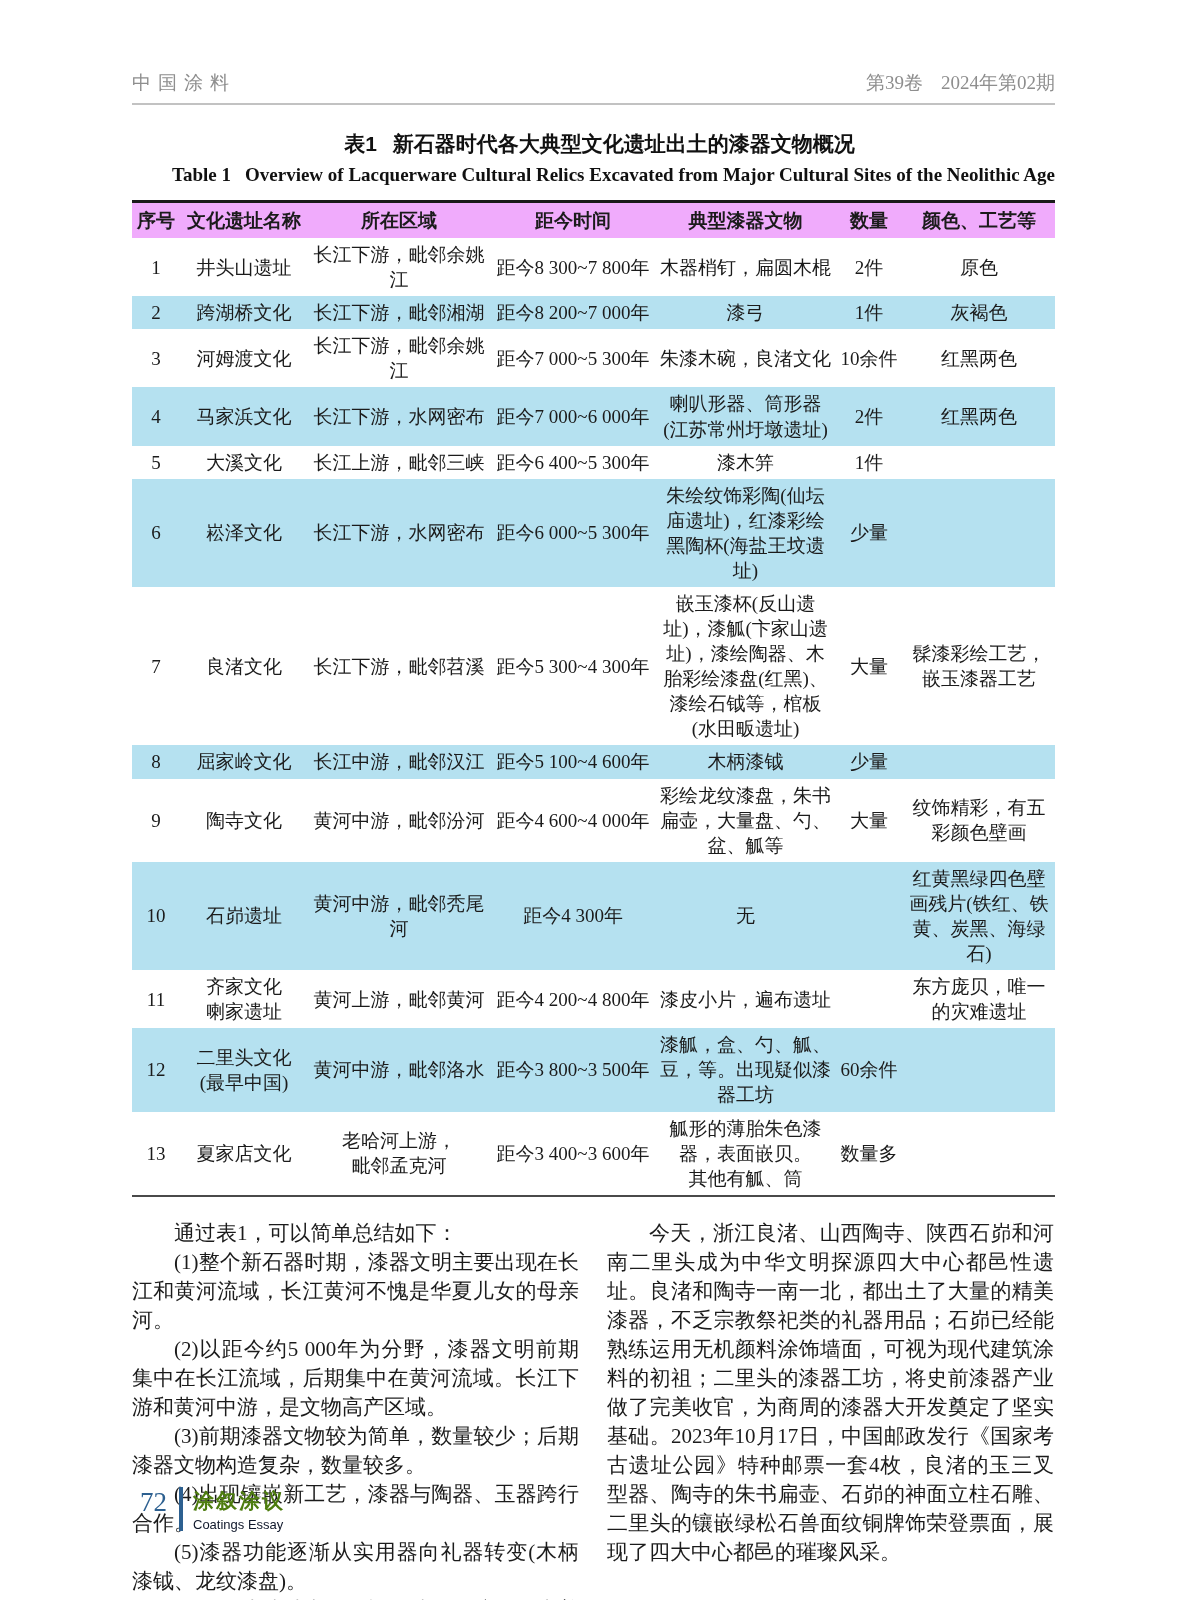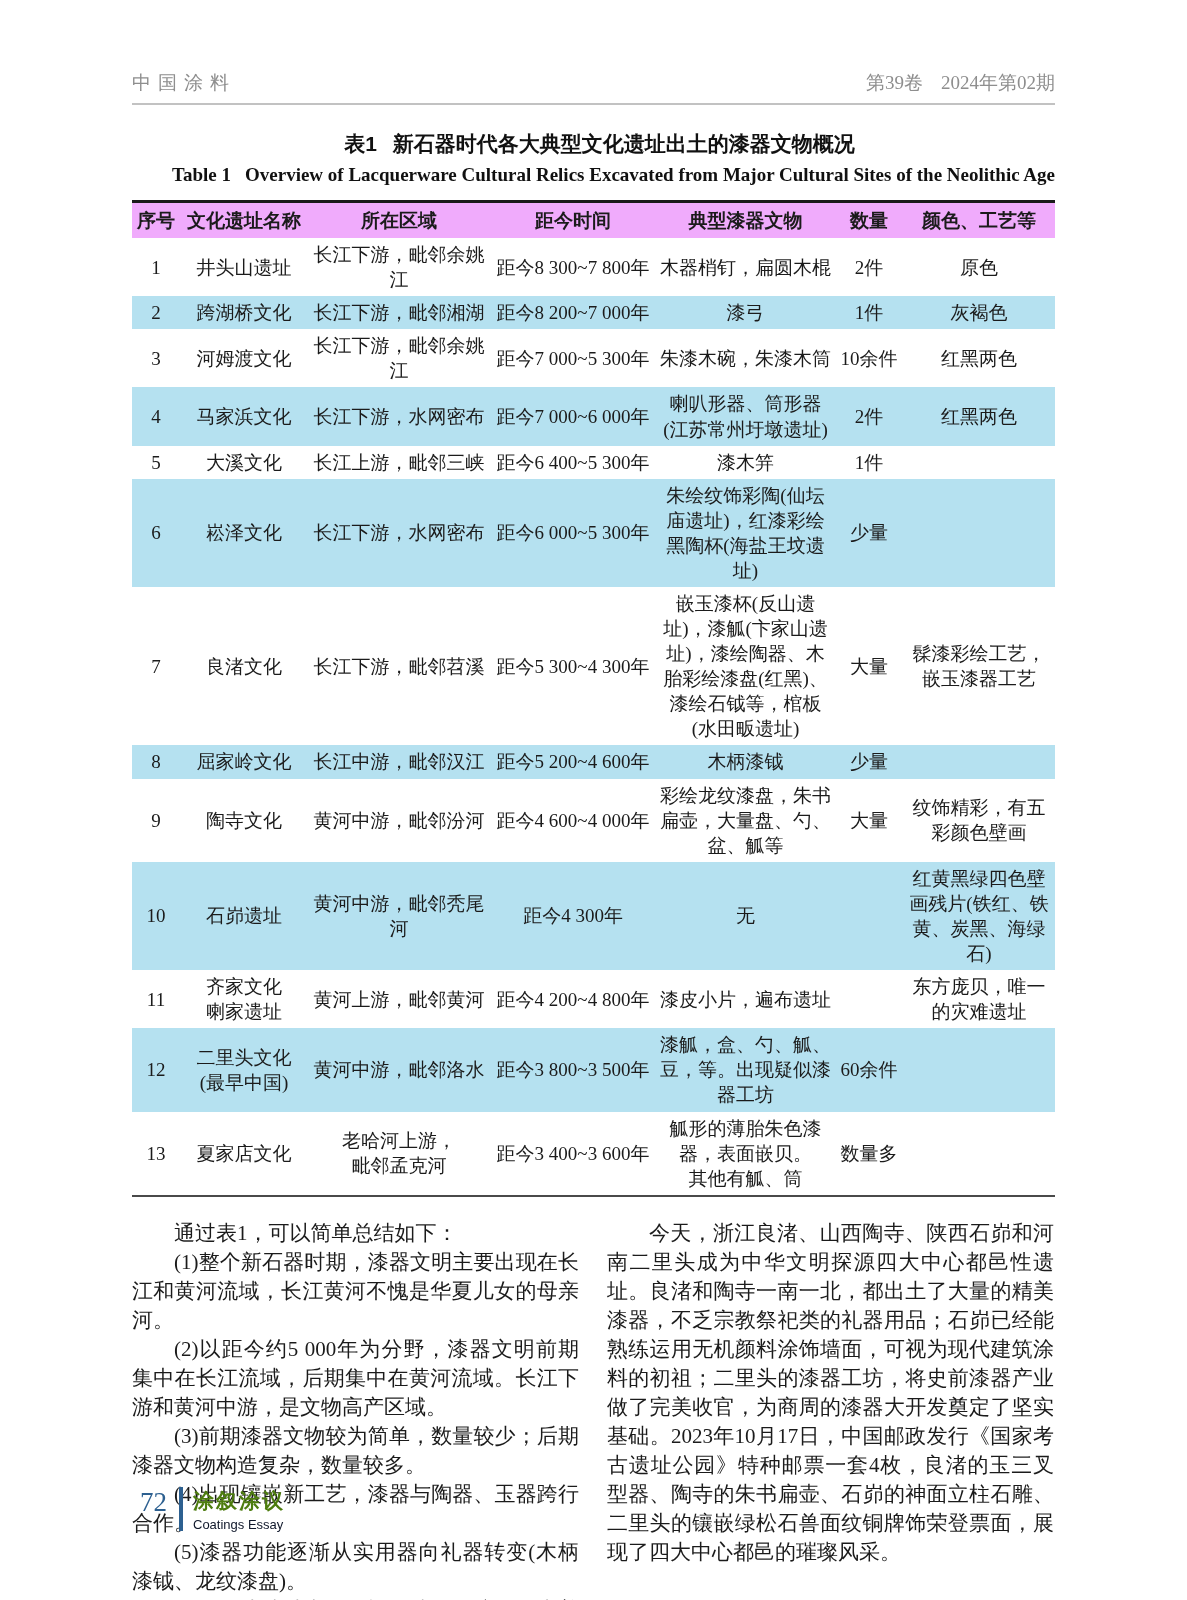--- a/index.html
+++ b/index.html
@@ -117,21 +117,21 @@
             <td>距今8 200~7 000年</td>
             <td>漆弓</td>
             <td>1件</td>
             <td>灰褐色</td>
           </tr>
           <tr>
             <td>3</td>
             <td>河姆渡文化</td>
             <td>长江下游，毗邻余姚江</td>
             <td>距今7 000~5 300年</td>
-            <td>朱漆木碗，朱漆木筒</td>
+            <td>朱漆木碗，良渚文化</td>
             <td>10余件</td>
             <td>红黑两色</td>
           </tr>
           <tr class="stripe">
             <td>4</td>
             <td>马家浜文化</td>
             <td>长江下游，水网密布</td>
             <td>距今7 000~6 000年</td>
             <td>喇叭形器、筒形器(江苏常州圩墩遗址)</td>
             <td>2件</td>
@@ -162,21 +162,21 @@
             <td>距今5 300~4 300年</td>
             <td>嵌玉漆杯(反山遗址)，漆觚(卞家山遗址)，漆绘陶器、木胎彩绘漆盘(红黑)、漆绘石钺等，棺板
 (水田畈遗址)</td>
             <td>大量</td>
             <td>髹漆彩绘工艺，嵌玉漆器工艺</td>
           </tr>
           <tr class="stripe">
             <td>8</td>
             <td>屈家岭文化</td>
             <td>长江中游，毗邻汉江</td>
-            <td>距今5 200~4 600年</td>
+            <td>距今5 100~4 600年</td>
             <td>木柄漆钺</td>
             <td>少量</td>
             <td></td>
           </tr>
           <tr>
             <td>9</td>
             <td>陶寺文化</td>
             <td>黄河中游，毗邻汾河</td>
             <td>距今4 600~4 000年</td>
             <td>彩绘龙纹漆盘，朱书扁壶，大量盘、勺、盆、觚等</td>

